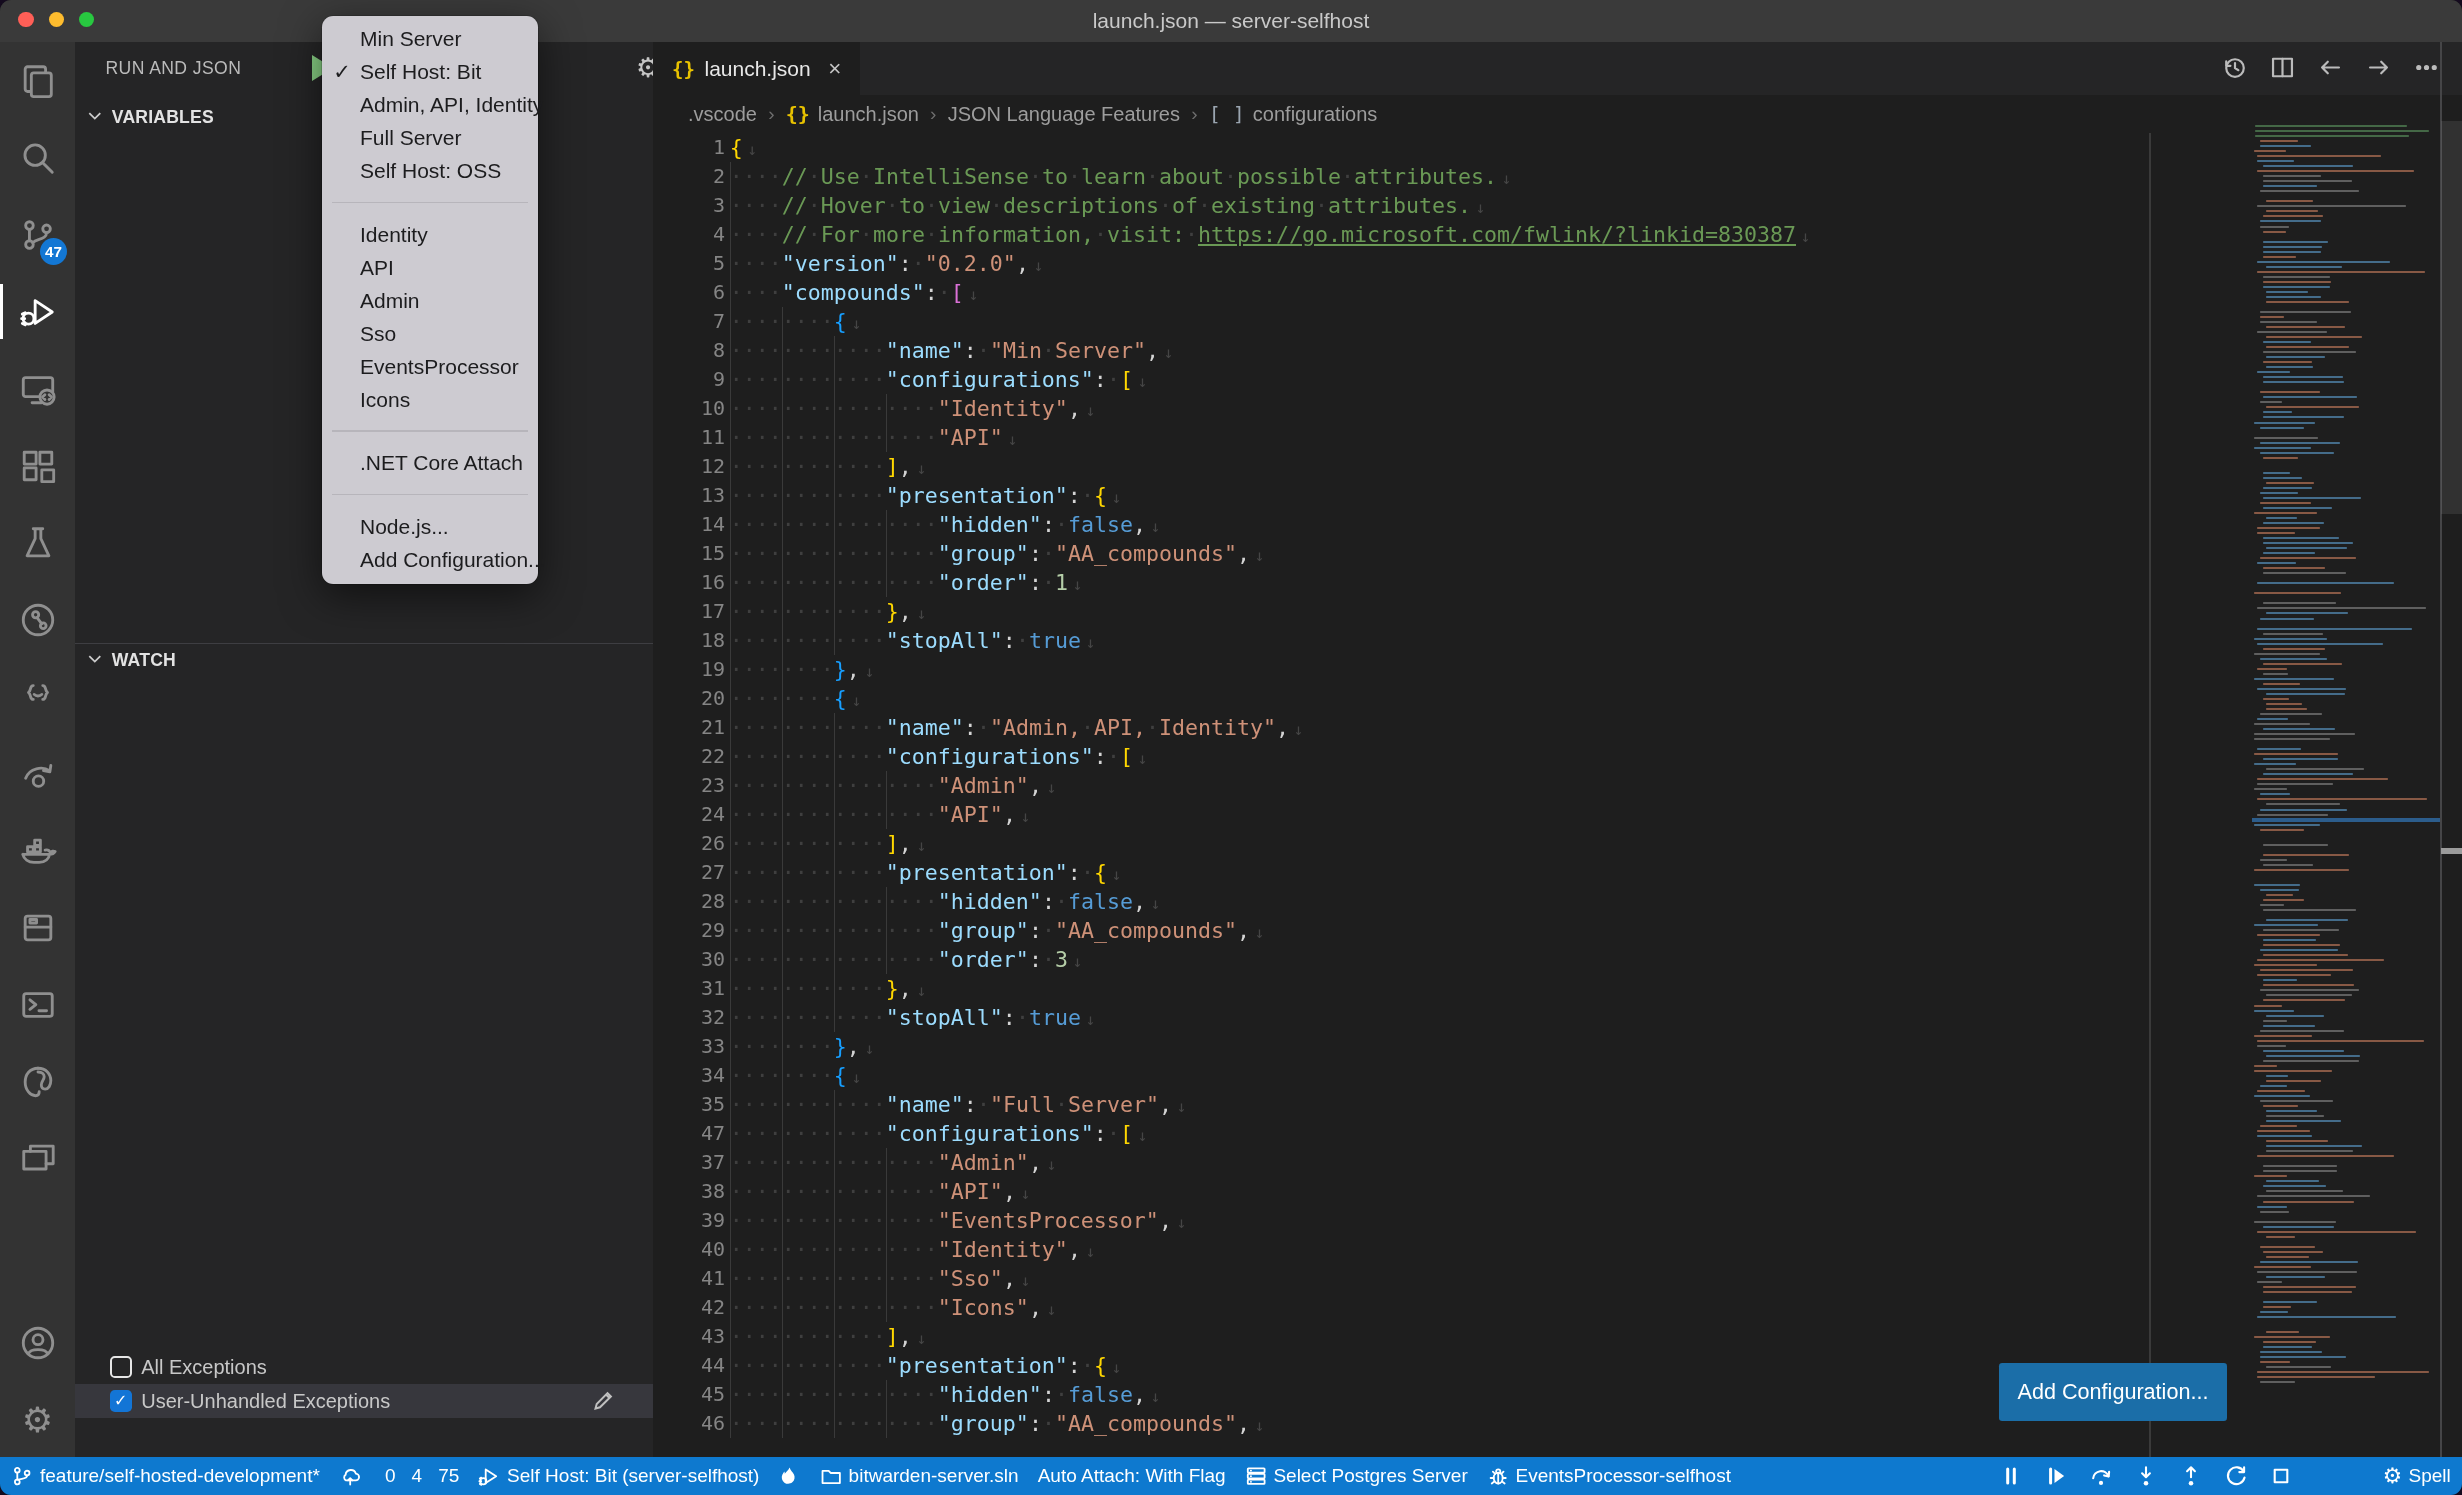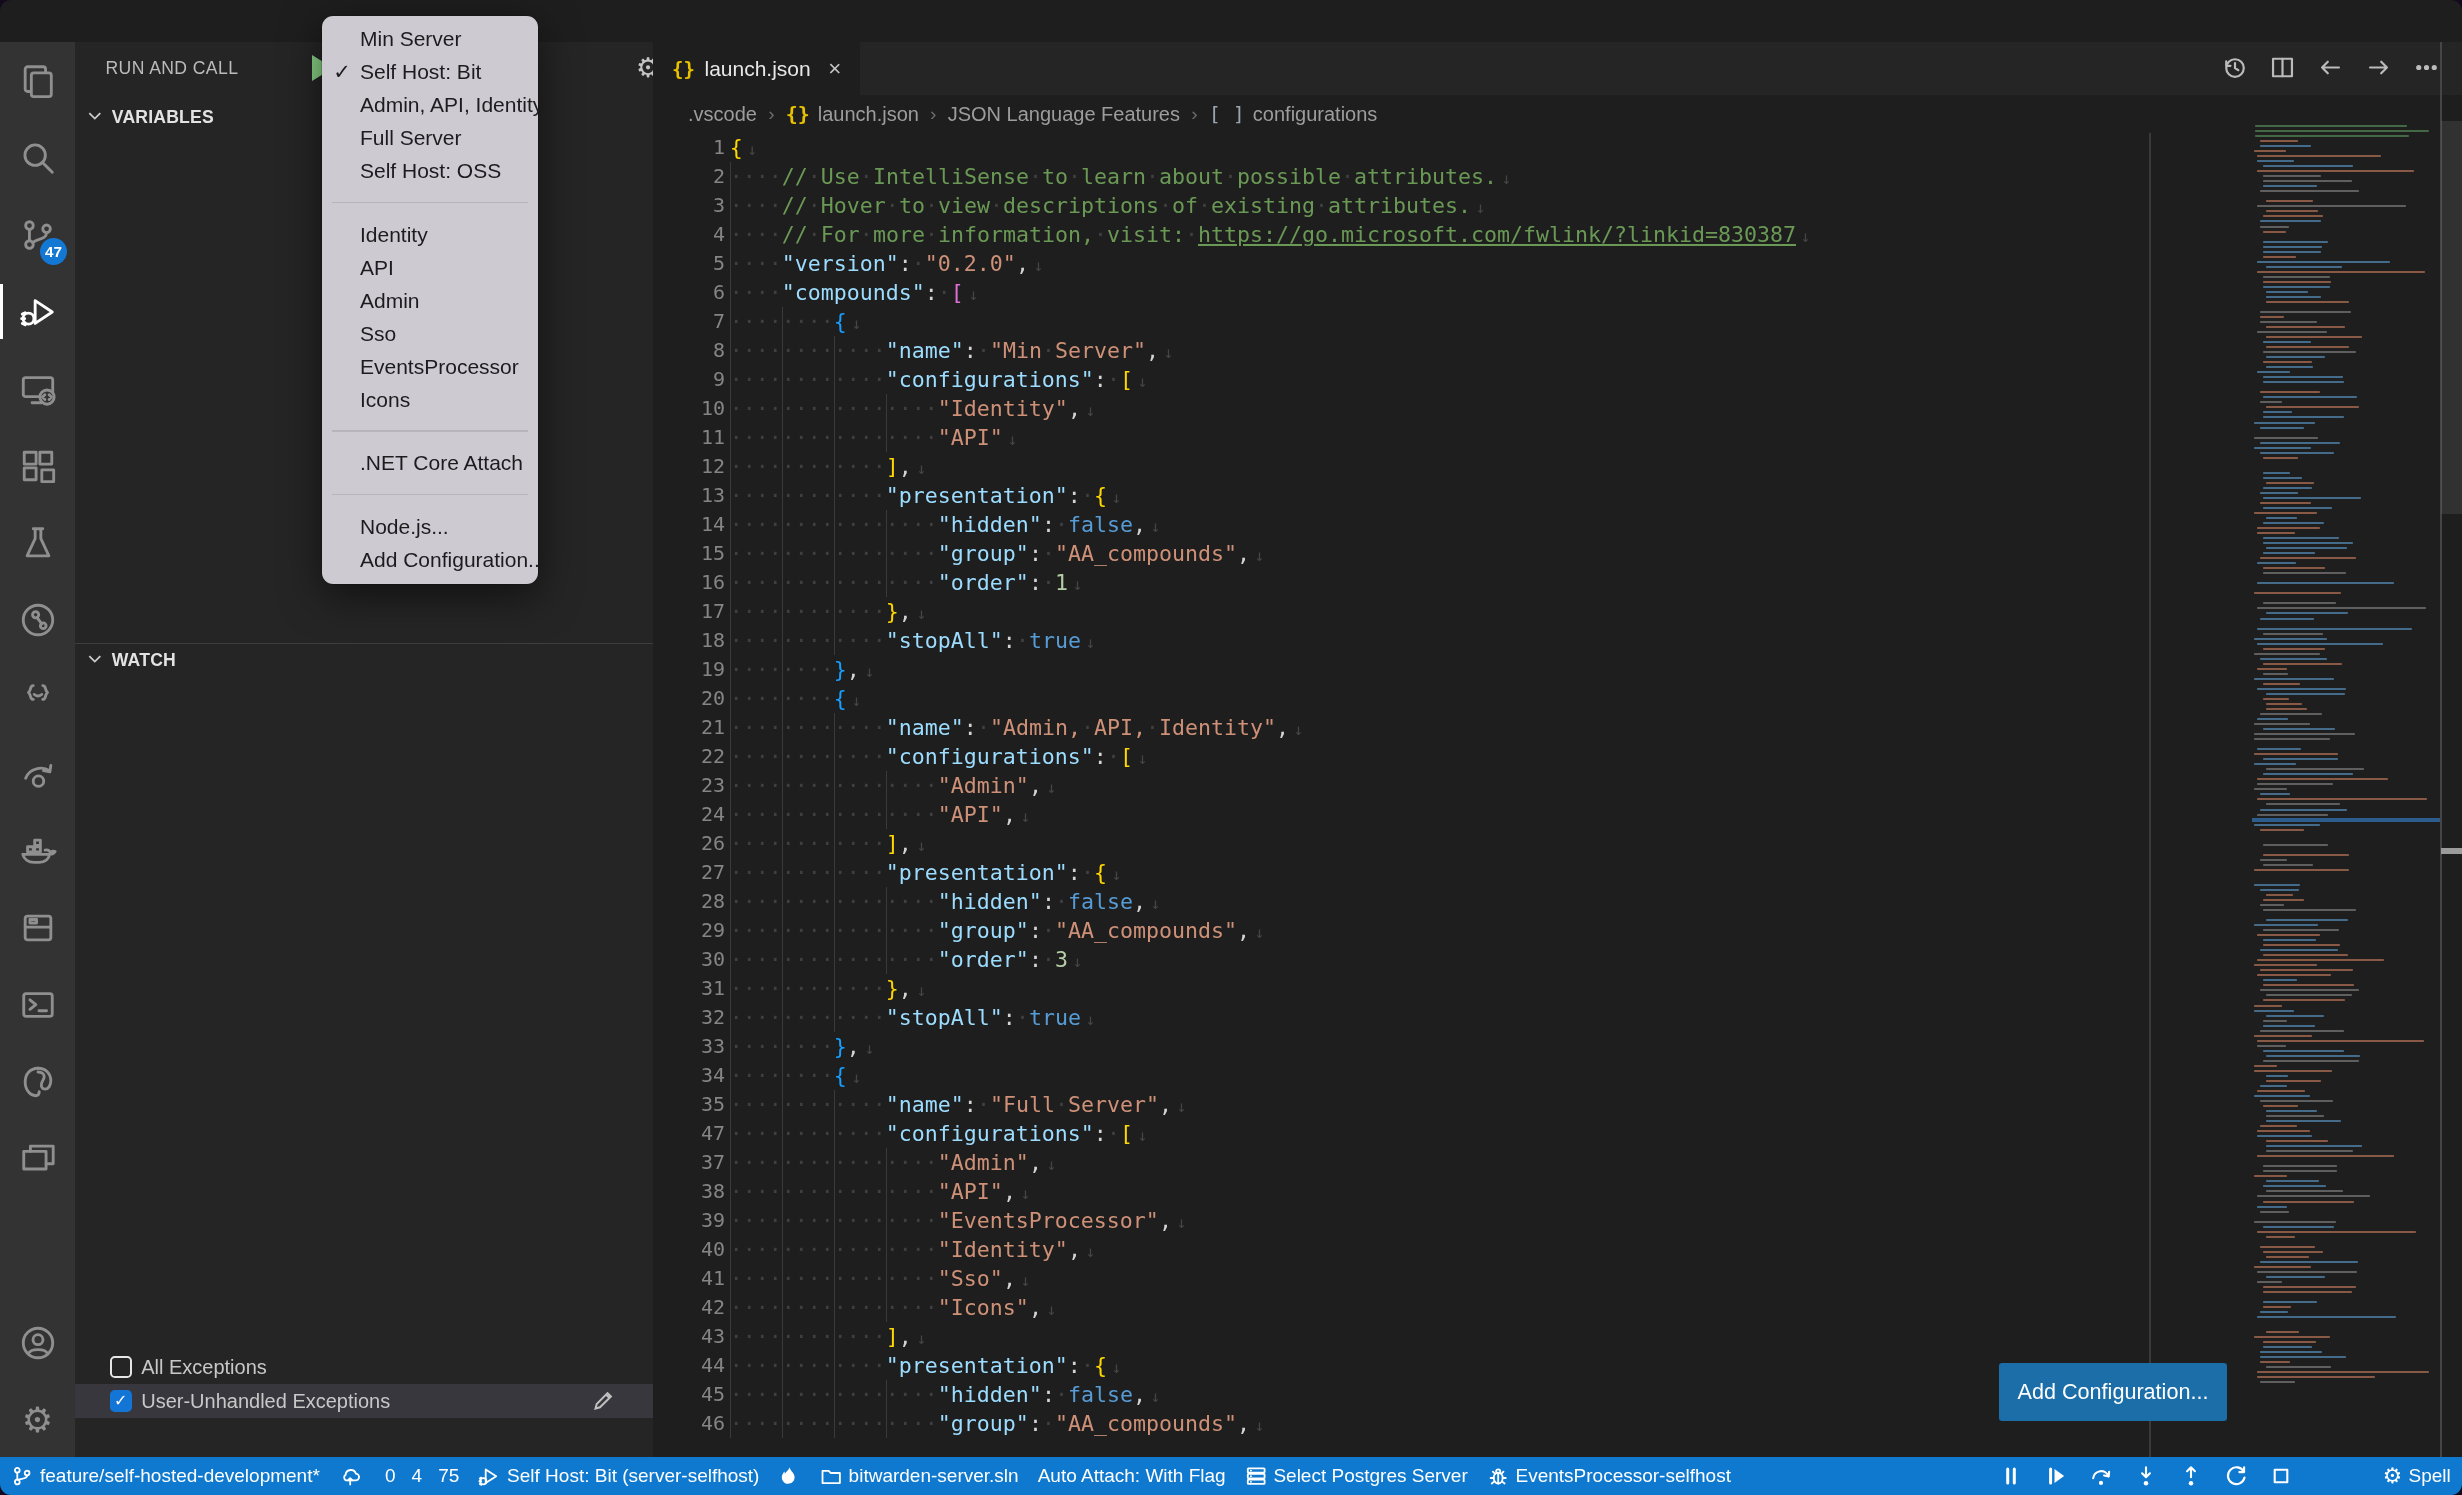--- a/index.html
+++ b/index.html
@@ -94,20 +94,26 @@
     box-shadow:0 11.2px 40px rgba(0,0,0,.55), 0 0 0 0.8px rgba(0,0,0,.18);padding:6.4px 0 8px 0;z-index:50;}
   .menu-item{position:relative;height:33px;line-height:33px;padding-left:38px;color:#1c1c1e;font-size:21px;white-space:nowrap;}
   .menu-check{position:absolute;left:11.2px;top:0;font-weight:bold;}
   .menu-sep{height:1.6px;background:#b7b5bb;margin:14.4px 9.6px;}
 </style>
 </head>
 <body>
 
 <div class="window">
 
+  <div class="titlebar">
+    <span class="tl" style="left:18.4px;background:#FF5F57"></span>
+    <span class="tl" style="left:49px;background:#FEBC2E"></span>
+    <span class="tl" style="left:79px;background:#28C840"></span>
+    <div class="title">launch.json — server-selfhost</div>
+  </div>
 
   <div class="activitybar">
     <div id="ab-top">
         <div class="ab-item">
           <svg viewBox="0 0 16 16">
             <rect x="2.6" y="2" width="8.6" height="10.4" rx="1"></rect>
             <rect x="5.2" y="4.6" width="8.4" height="10" rx="1" fill="#333333"></rect>
           </svg>
         </div>
         <div class="ab-item">
@@ -215,21 +221,21 @@
           </svg>
         </div>
         <div class="ab-item">
           <span class="ab-gearchar">⚙</span>
         </div>
       </div>
   </div>
 
   <div class="sidebar">
     <div class="sb-toolbar">
-      <span class="sb-title">RUN AND CALL</span>
+      <span class="sb-title">RUN AND JSON</span>
       <span class="sb-play"></span>
       <span class="sb-gear">⚙</span>
       <span class="sb-more">···</span>
     </div>
 
     <div class="sb-section first" style="top:59px">
       <div class="sb-sec-head">
         <span class="sb-chev"><svg viewBox="0 0 16 16">
               <path d="M3 5.5l5 5 5-5"></path>
             </svg></span>

